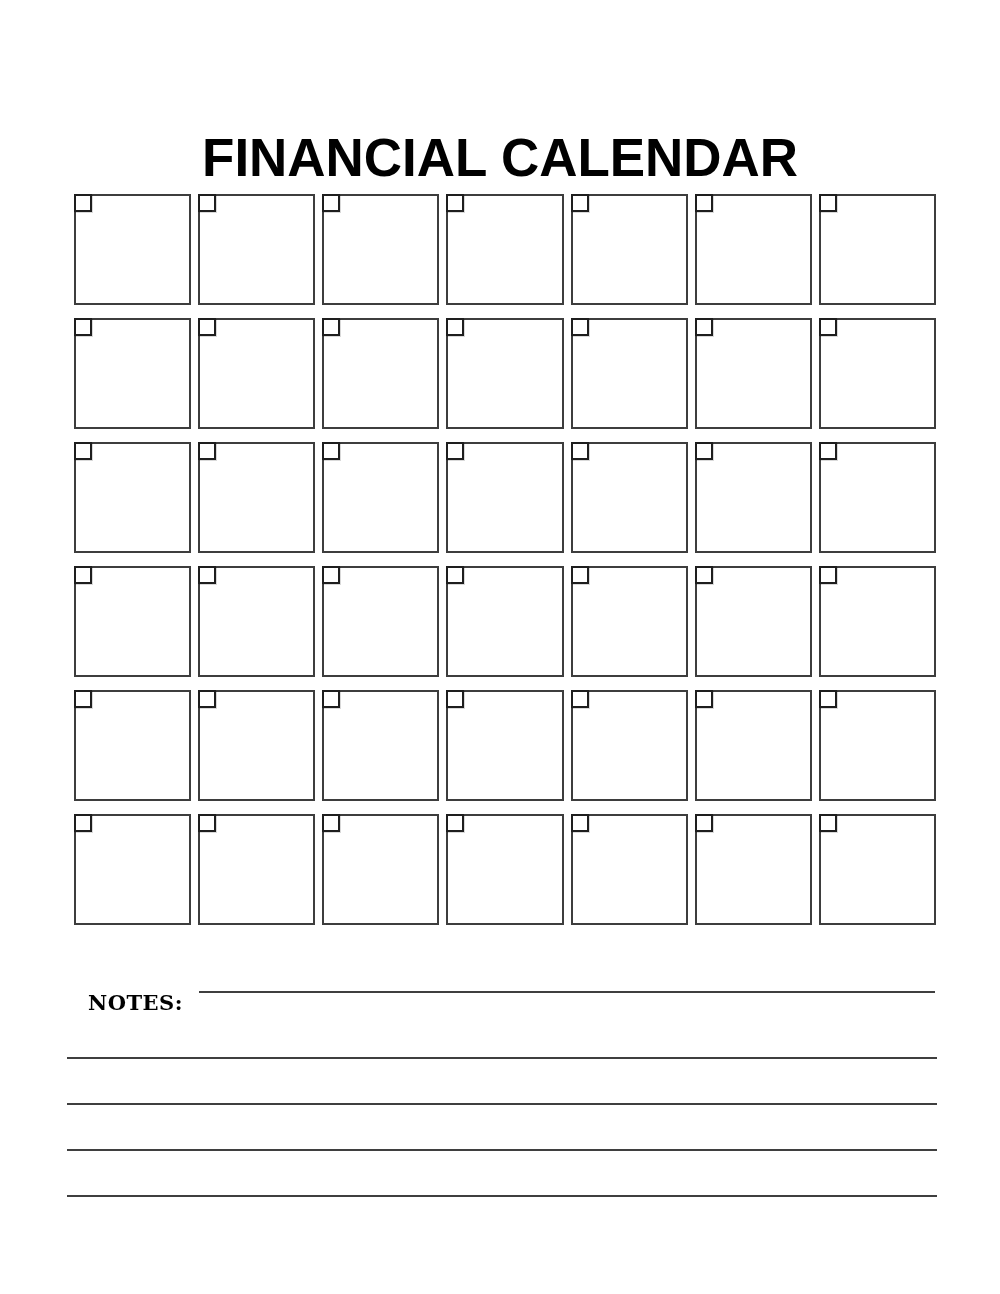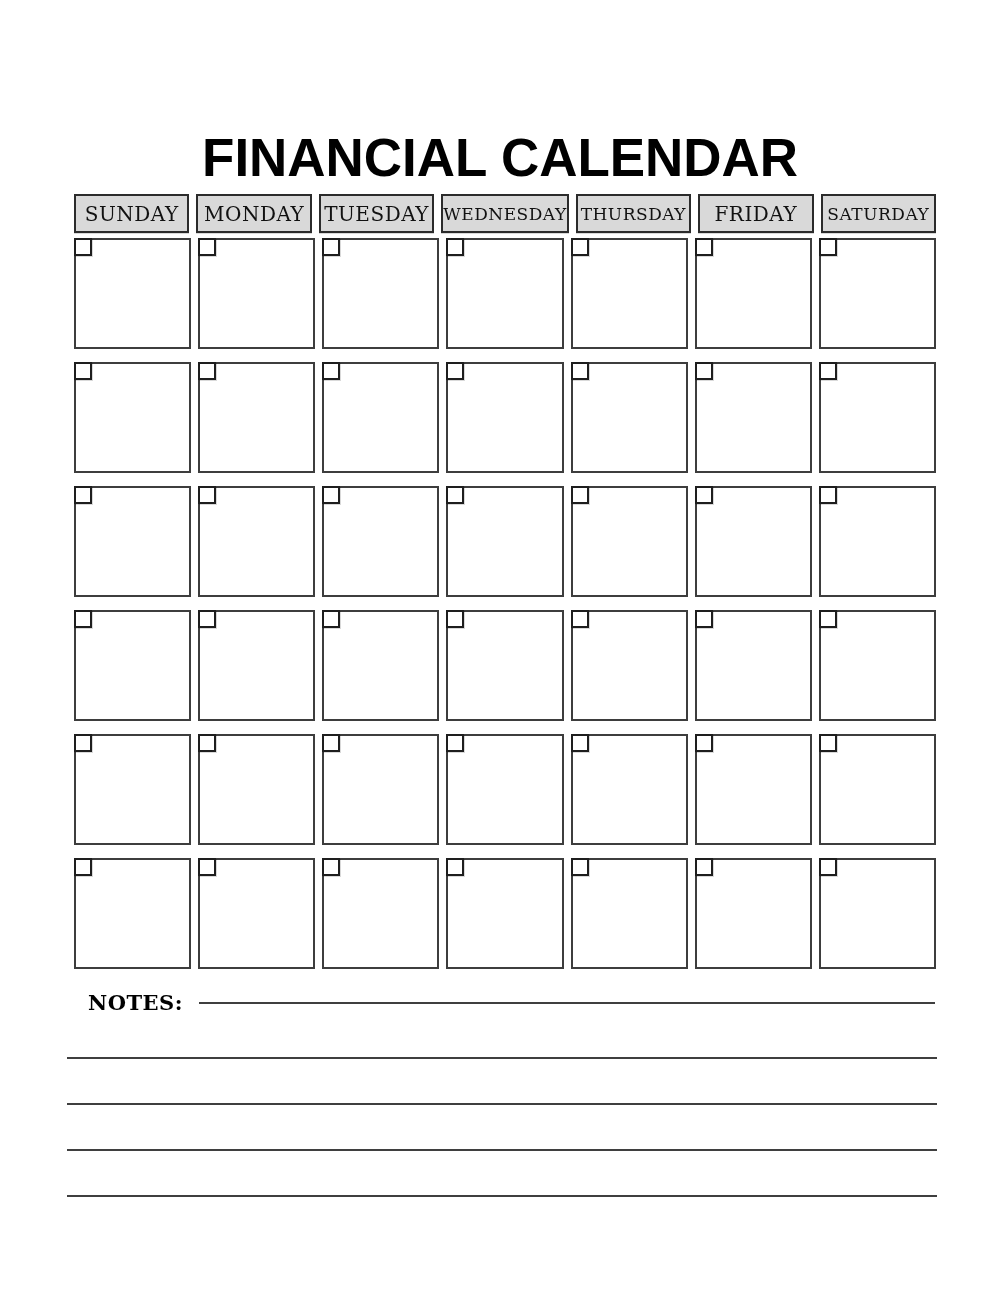--- a/index.html
+++ b/index.html
@@ -65,21 +65,21 @@
     width: 14px; height: 14px;
     border: 2px solid var(--datebox-border, #1e1e1e);
     background: #fff;
     box-shadow: 1px 1px 0 rgba(0,0,0,0.15);
   }
 
   .notes-row {
     position: absolute;
     left: 88px; top: 991px; width: 847px;
     display: flex;
-    align-items: center;
+    align-items: flex-start;
   }
   .notes-label {
     font-family: "DejaVu Serif", serif;
     font-weight: 700;
     font-size: 21px;
     letter-spacing: 0.5px;
     color: #000;
     line-height: 1.1;
     padding-bottom: 2px;
   }
@@ -97,29 +97,20 @@
     left: 67px; width: 870px; height: 0;
     border-top: 2px solid var(--line-color, #3d3d3d);
   }
 </style>
 </head>
 <body style="--header-bg: #d9d9d9; --header-border: #2b2b2b; --cell-border: #3d3d3d; --datebox-border: #1e1e1e; --line-color: #3f3f3f; --text: #000000;">
 
 <h1 class="page-title">FINANCIAL CALENDAR</h1>
 
 <div class="calendar-grid">
-  <div class="header-row">
-      <div class="day-header">SUNDAY</div>
-      <div class="day-header">MONDAY</div>
-      <div class="day-header">TUESDAY</div>
-      <div class="day-header long">WEDNESDAY</div>
-      <div class="day-header long">THURSDAY</div>
-      <div class="day-header">FRIDAY</div>
-      <div class="day-header long">SATURDAY</div>
-    </div>
   <div class="weeks-grid">
       <div class="calendar-cell">
         <div class="date-box"></div>
       </div>
       <div class="calendar-cell">
         <div class="date-box"></div>
       </div>
       <div class="calendar-cell">
         <div class="date-box"></div>
       </div>

